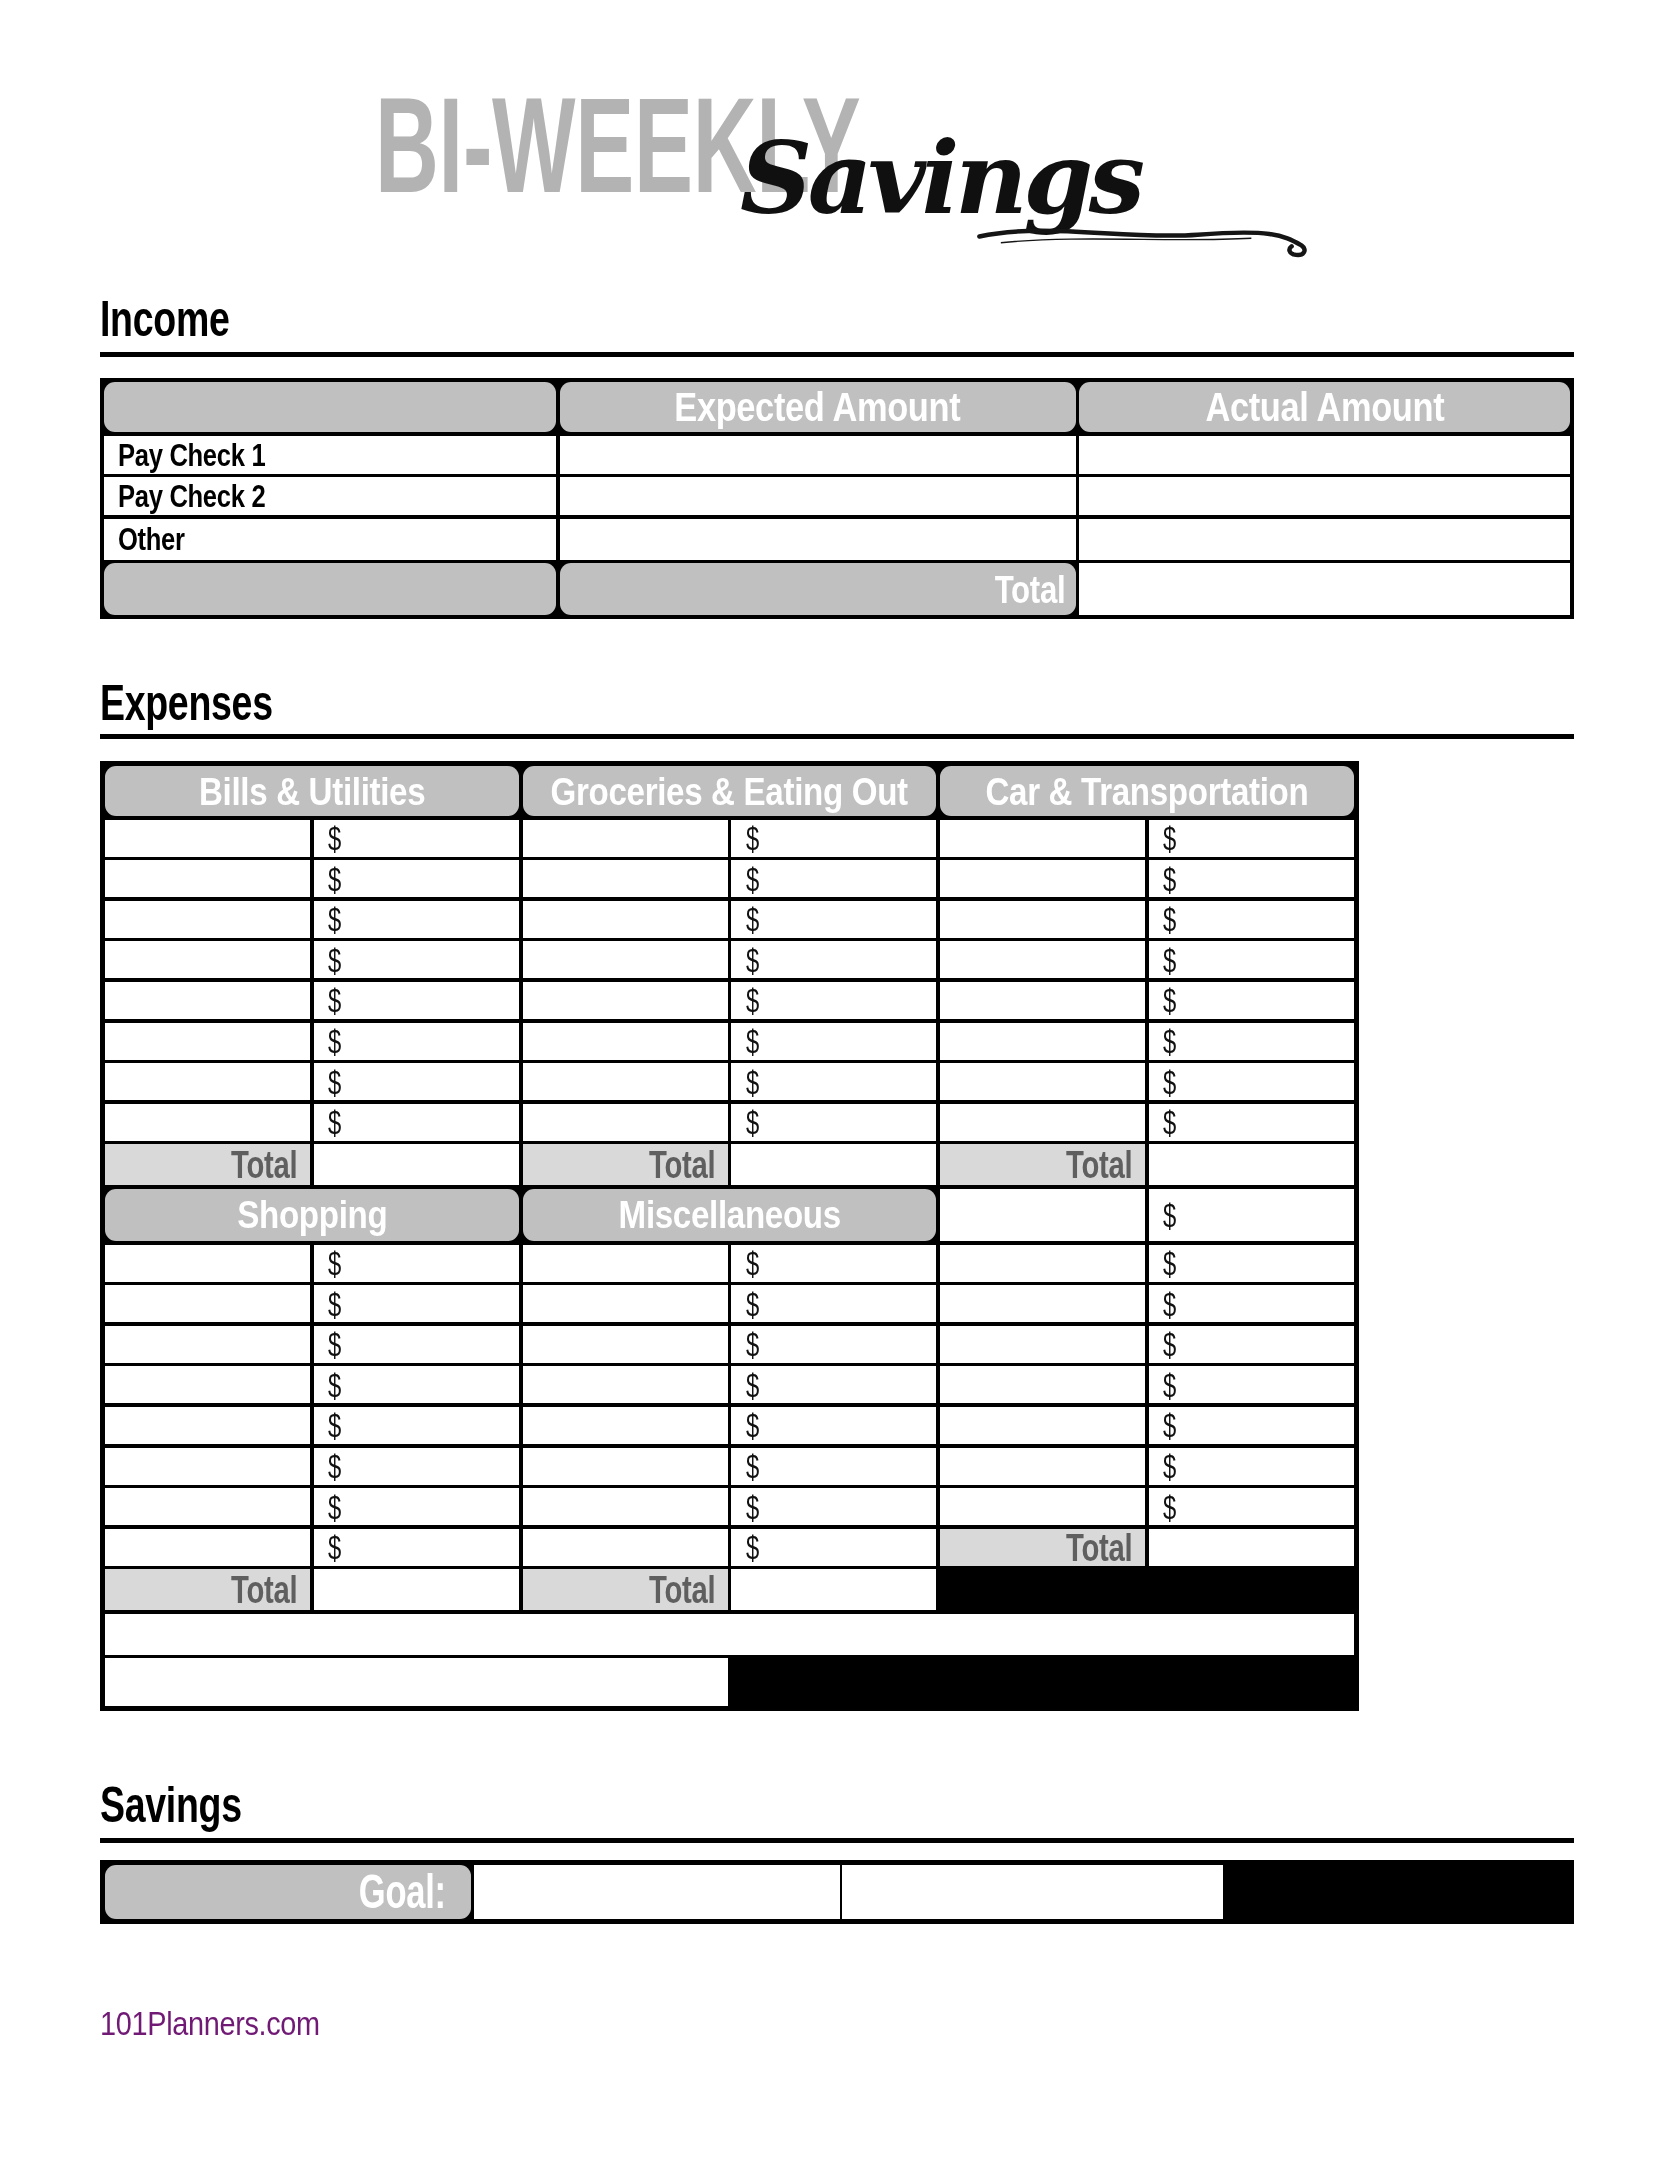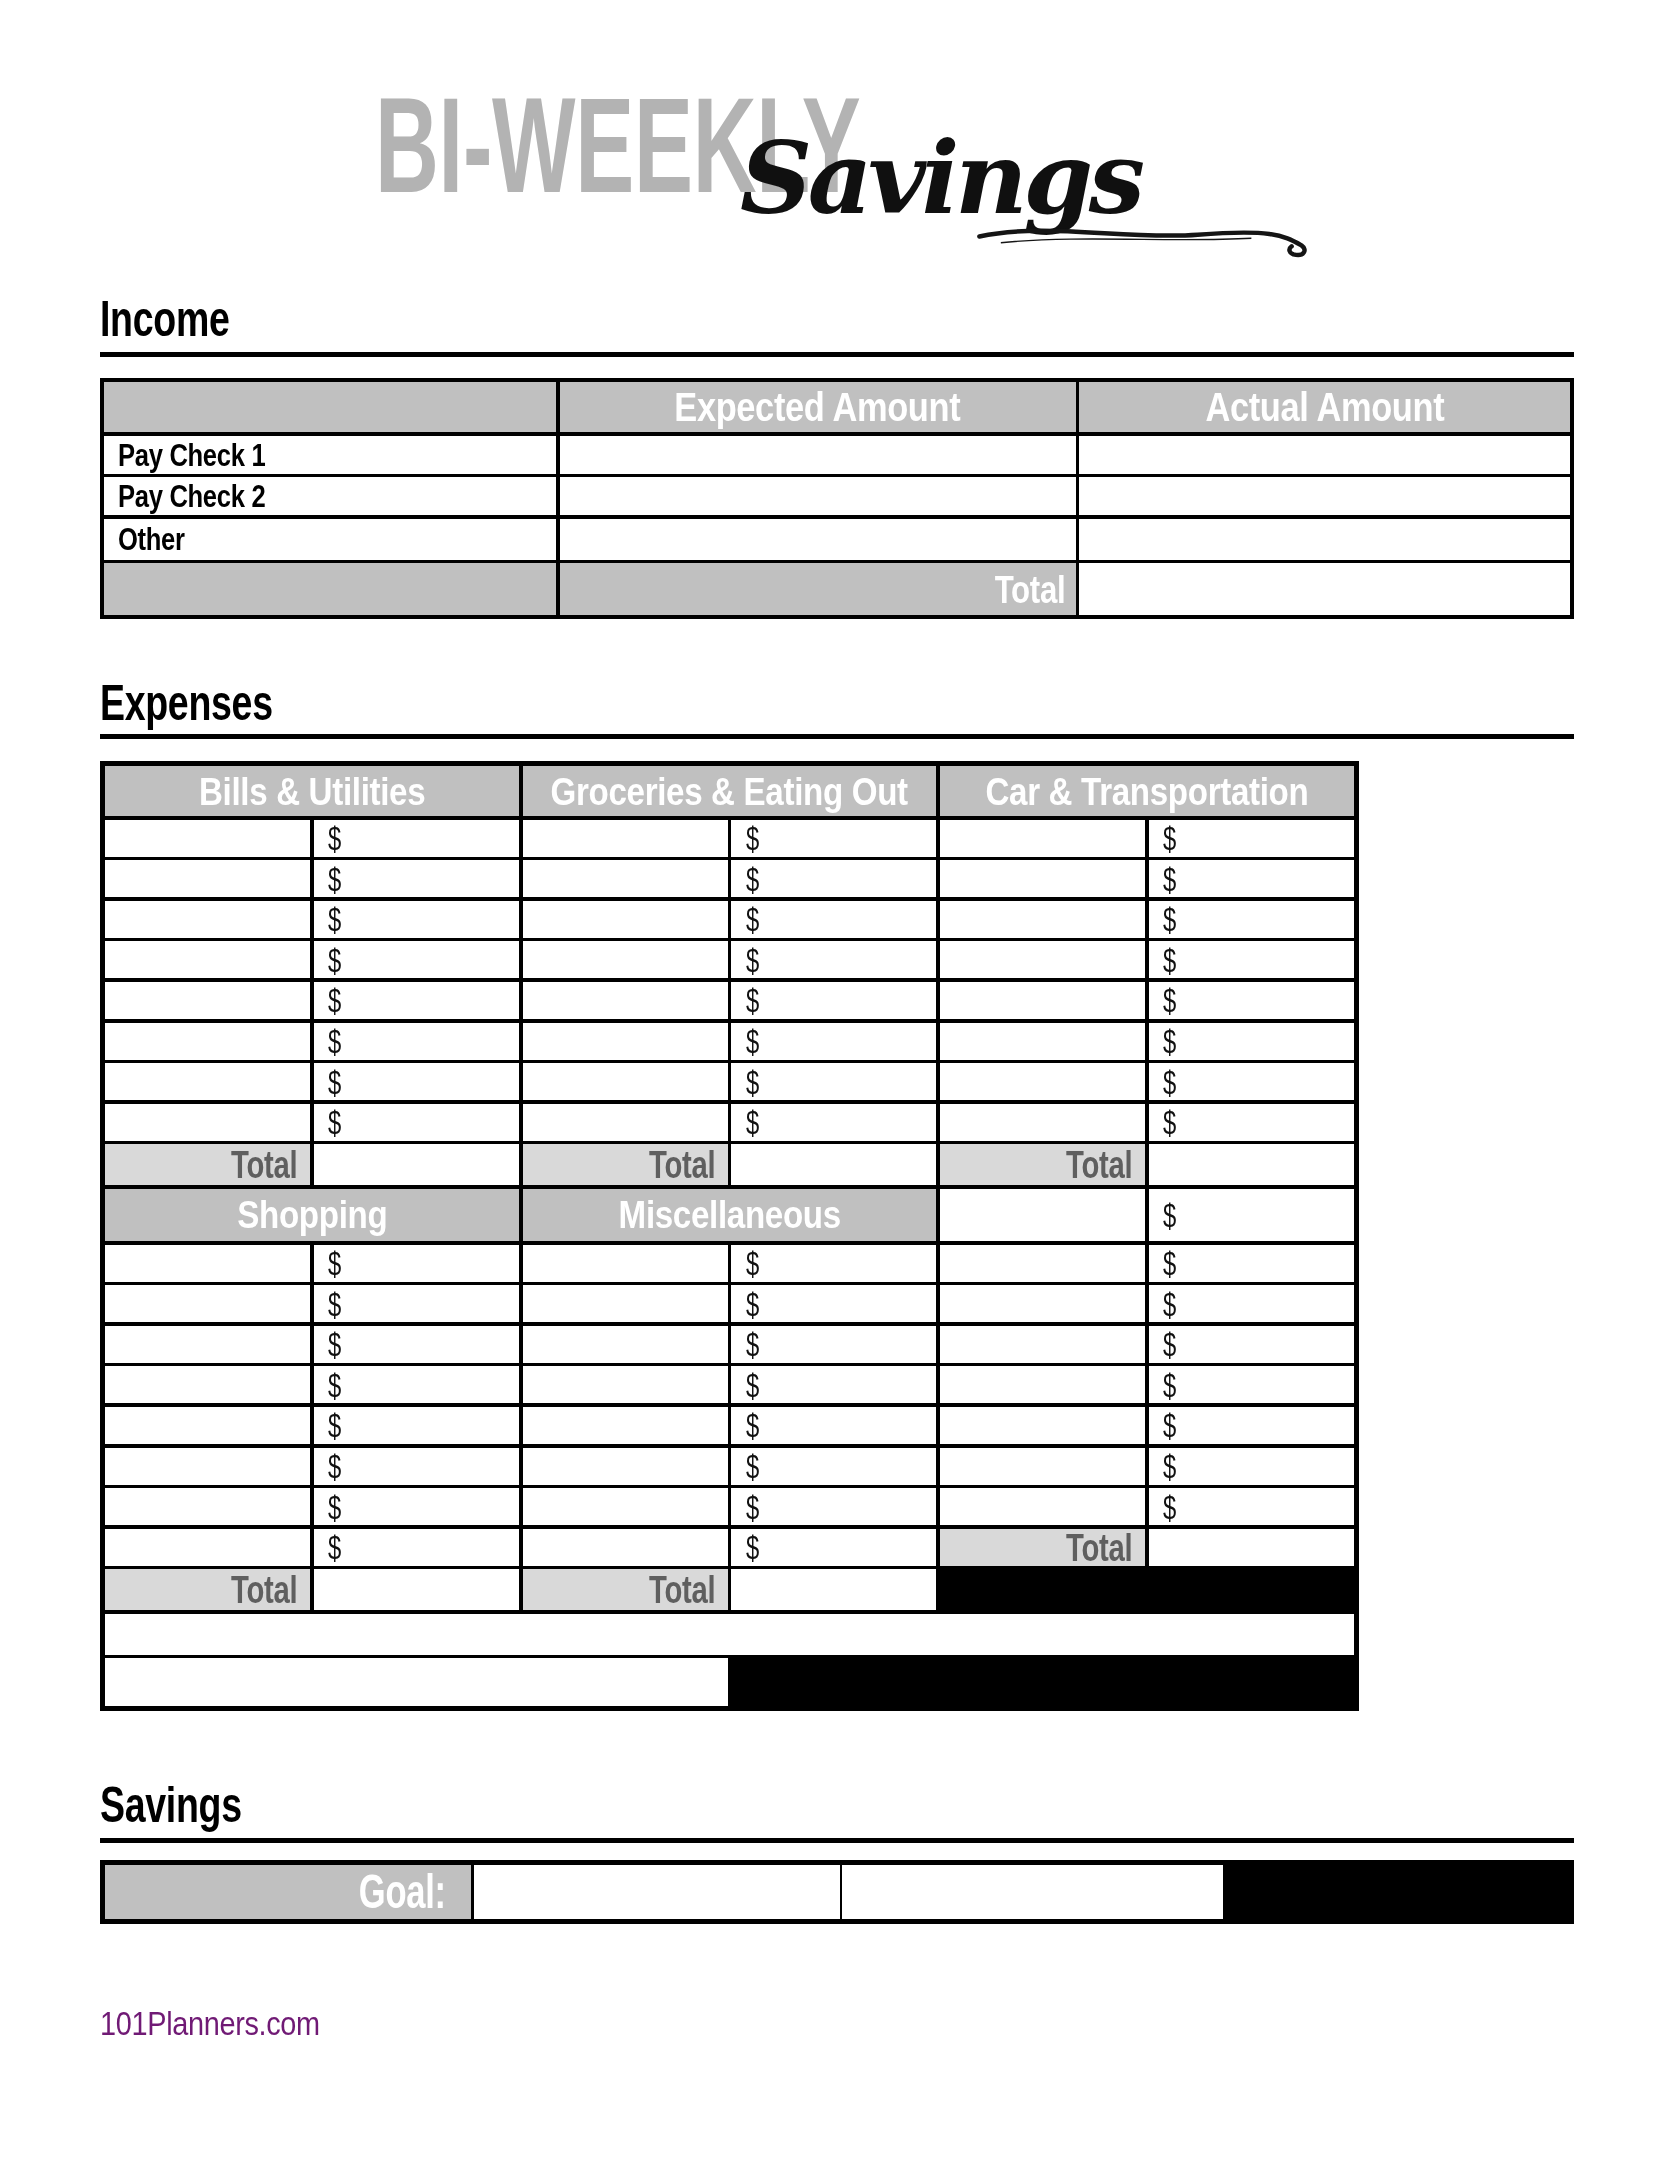--- a/index.html
+++ b/index.html
@@ -24,21 +24,21 @@
   
   .sec-h{ position:absolute; left:100px; font-size:50px; font-weight:bold; line-height:1; color:#000; --sx:.75; }
   .h-income{ top:294px; } .h-expenses{ top:678px;text-align:right; } .h-savings{ top:1780px; }
   .rule{ position:absolute; left:100px; width:1474px; height:5.4px; background:#000; }
   .r1{ top:352px; } .r2{ top:734px; } .r3{ top:1838px; }
 
   
   .tbl{ position:absolute; display:grid; background:#000; gap:3.6px; border:4.5px solid #000; }
   .cell{ background:#fff; display:flex; align-items:center; overflow:hidden; }
   .cell span{ line-height:1; }
-  .gray{ background:var(--header-gray,#c0c0c0); }
+  .gray{ background:var(--header-gray,#c0c0c0);border-radius:11px; }
   .lite{ background:var(--subtotal-gray,#d9d9d9); }
   .grand{ background:var(--grand-total-gray,#a9a9a9); }
   .ac{ justify-content:center; } .ar{ justify-content:flex-end; }
   .wt{ color:#fff; font-weight:bold; }
 
   .inc{ left:100px; top:378px; width:1474px;
     grid-template-columns:452px 516px 1fr;
     grid-template-rows:50px 38px 38px 41px 52px; }
   .exp{ left:100px; top:761px; width:1259px; border-width:5.4px;
     grid-template-columns:repeat(6,1fr);

